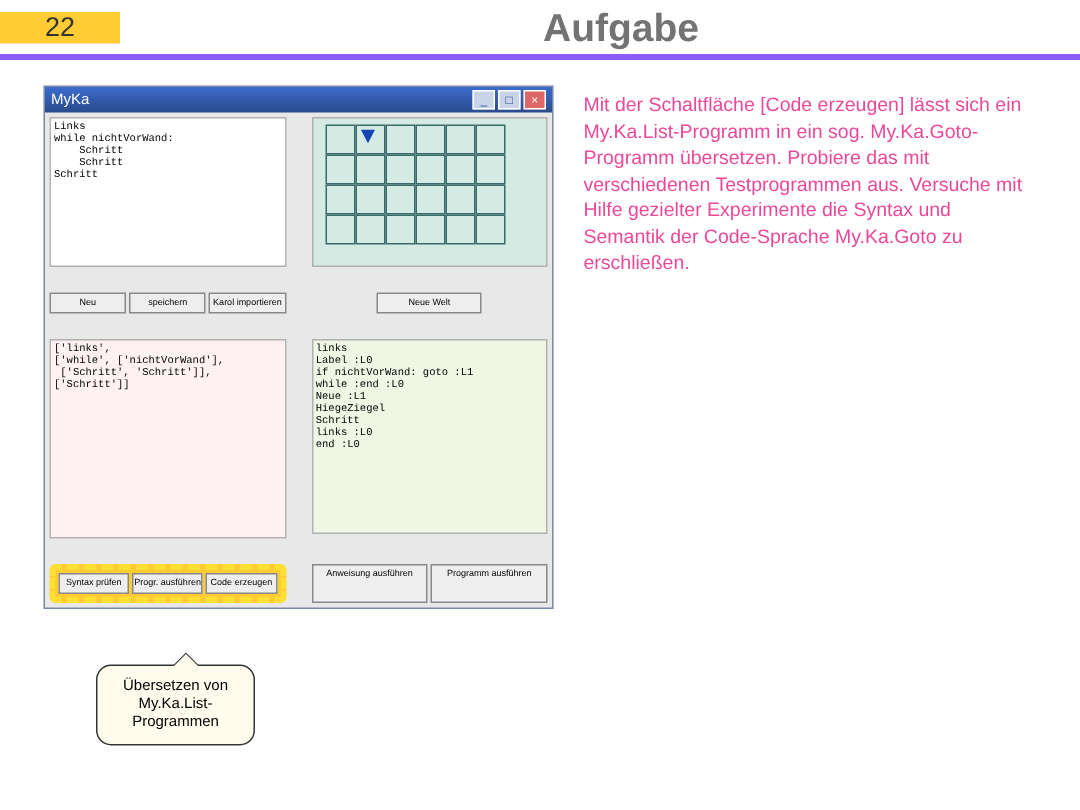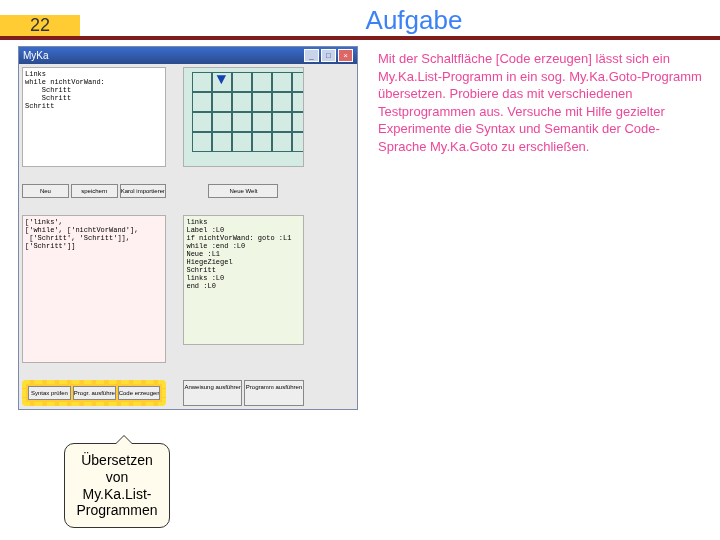--- a/index.html
+++ b/index.html
@@ -1,47 +1,47 @@
 <!DOCTYPE html>
 <html><head>
 <meta charset="utf-8">
 <style>
   * { box-sizing: border-box; margin: 0; padding: 0; }
   body { width: 720px; height: 540px; font-family: Arial, sans-serif; background: #fff; position: relative; }
-  .page-header { display: flex; align-items: flex-end; border-bottom: 4px solid #7f1d1d; height: 40px; }
+  .page-header { display: flex; align-items: center; border-bottom: 4px solid #8b5cf6; height: 40px; }
   .page-number { width: 80px; background: #ffcc33; display: flex; align-items: center; justify-content: center; font-size: 18px; color: #333; }
-  .page-title { flex: 1; display: flex; align-items: center; justify-content: center; font-size: 26px; color: #3b82f6; font-weight: normal; padding-left: 28px; }
-  .content { display: flex; padding: 0; }
+  .page-title { flex: 1; display: flex; align-items: center; justify-content: center; font-size: 26px; color: #737373; font-weight: bold; padding-left: 28px; }
+  .content { display: flex; padding: 11px; }
   .app-col { width: 370px; padding: 6px 0 0 18px; }
   .text-col { flex: 1; padding: 10px 18px 10px 8px; font-size: 13px; line-height: 1.35; color: #ec4899; }
   
   .appwin { border: 1px solid #7a8aa8; width: 340px; background: #e8e8e8; }
   .titlebar { background: linear-gradient(#3b6ccc,#2a4b8d); color: #fff; font-size: 10px; padding: 2px 4px; display: flex; align-items: center; }
   .titlebar .spacer { flex: 1; }
   .tb-btn { width: 15px; height: 13px; background: #c9d4ea; border: 1px solid #fff; margin-left: 2px; color: #2a4b8d; font-size: 8px; display: flex; align-items: center; justify-content: center; }
   .tb-btn.close { background: #d66; color: #fff; }
-  .app-body { padding: 3px; display: grid; grid-template-columns: 1fr 1fr 1fr 1fr; grid-template-rows: auto auto auto auto; gap: 17px; }
+  .app-body { padding: 3px; display: grid; grid-template-columns: 1fr 1fr; grid-template-rows: auto auto auto auto; gap: 17px; }
   .panel { border: 1px solid #b0b0b0; background: #fff; font-size: 7px; font-family: "Courier New", monospace; padding: 2px; overflow: hidden; }
   .p-top-left { grid-column: 1; grid-row: 1; height: 100px; }
   .p-top-right { grid-column: 2; grid-row: 1; height: 100px; background: #d4ebe4; position: relative; }
   .btnrow { display: flex; gap: 2px; }
   .btnrow.tl { grid-column: 1; grid-row: 2; }
   .btnrow.tr { grid-column: 2; grid-row: 2; justify-content: center; }
-  .p-bot-left { grid-column: 1; grid-row: 3; height: 148px; background: #fff1f1; font-family: Liberation Mono, monospace; }
+  .p-bot-left { grid-column: 1; grid-row: 3; height: 133px; background: #fff1f1; font-family: Liberation Mono, monospace; }
   .p-bot-right { grid-column: 2; grid-row: 3; height: 130px; background: #f0f6e4; }
   .btnrow.bl { grid-column: 1; grid-row: 4; }
   .btnrow.br { grid-column: 2; grid-row: 4; }
   .btnrow.bl { border: 4px dashed #ffdf33; background: #ffcc33; padding: 2px; border-radius: 4px; }
   .wbtn { flex: 1; background: #eee; border: 1px solid #888; font-size: 6px; padding: 3px 0; text-align: center; white-space: nowrap; overflow: hidden; }
   
   .world { position: absolute; top: 4px; left: 8px; display: grid; grid-template-columns: repeat(6, 20px); grid-template-rows: repeat(4, 20px); }
   .world div { border: 1px solid #3a6b6b; }
   .robot { position: absolute; top: 3px; left: 32px; font-size: 16px; color: #1543b0; }
   
-  .callout { position: absolute; left: 64px; top: 443px; width: 106px; background: #fffcee; border: 1px solid #333; border-radius: 10px; padding: 8px 6px; font-size: 14px; text-align: center; line-height: 1.2; }
+  .callout { position: absolute; left: 64px; top: 443px; width: 106px; background: #fffcee; border: 1px solid #333; border-radius: 10px; padding: 8px 6px; font-size: 10px; text-align: center; line-height: 1.2; }
   .callout::before { content: ""; position: absolute; top: -18px; left: 50px; border: 9px solid transparent; border-bottom-color: #333; }
   .callout::after { content: ""; position: absolute; top: -16px; left: 51px; border: 8px solid transparent; border-bottom-color: #fffcee; }
   .code-line { white-space: pre; }
 </style>
 </head>
 <body>
 
 <div class="page-header">
   <div class="page-number">22</div>
   <div class="page-title">Aufgabe</div>

